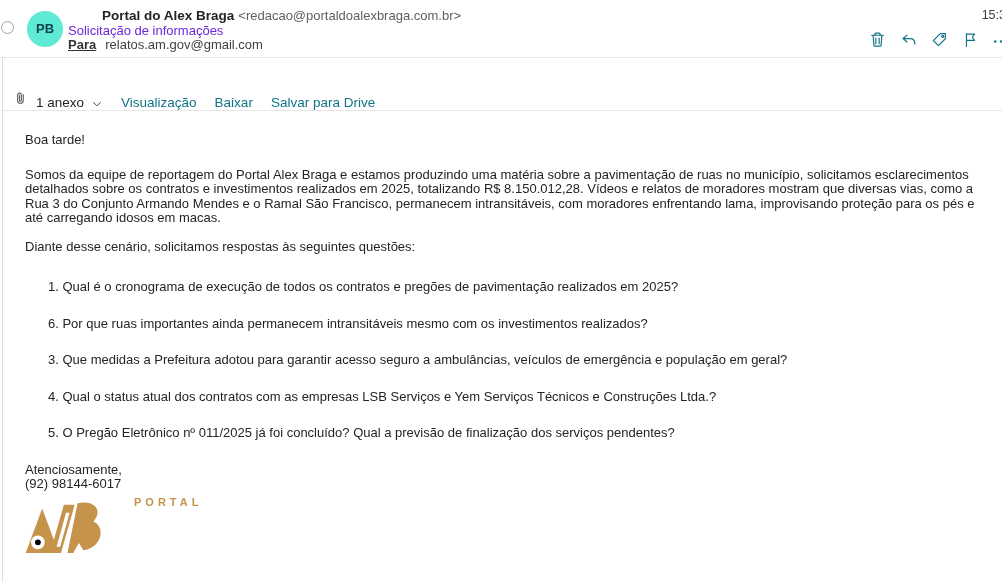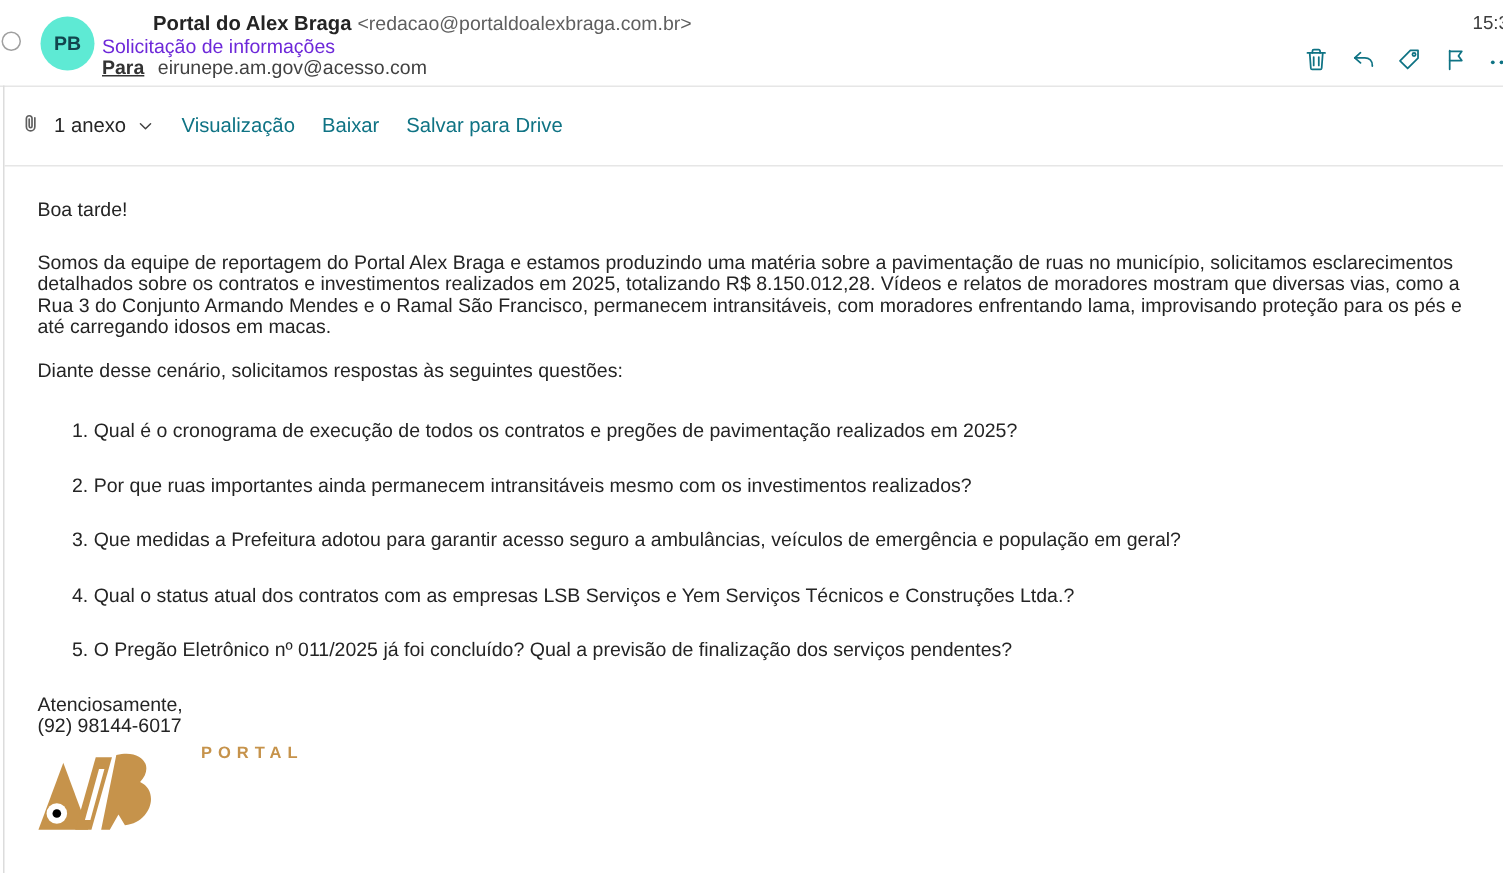--- a/index.html
+++ b/index.html
@@ -35,21 +35,21 @@
   .icon-btn svg { stroke:#0f7384; fill:none; stroke-width:1.1; stroke-linecap:round; stroke-linejoin:round; }
   .icon-btn .fill { fill:#0f7384; stroke:none; }
   
   .h-div { position:absolute; left:0; right:0; height:1px; background:#e6e6e6; }
   .h-div.top { top:57px; }
   .h-div.mid { top:110px; left:3px; }
   .left-border { position:absolute; left:2px; top:57px; bottom:0; width:1px; background:#dcdcdc; }
   
   .attach-bar {
     position:absolute; top:58px; left:3px; right:0; height:52px;
-    display:flex; align-items:center; padding-left:10px; font-size:13.5px;
+    display:flex; align-items:flex-end; padding-left:10px; font-size:13.5px;
   }
   .clip-icon svg { stroke:#5f5f5f; fill:none; stroke-width:1.2; stroke-linecap:round; }
   .anexo-label { margin-left:8px; color:#252525; cursor:pointer; }
   .chevron { margin-left:7px; display:flex; cursor:pointer; }
   .chevron svg { stroke:#424242; fill:none; stroke-width:1.3; stroke-linecap:round; stroke-linejoin:round; }
   .attach-link {
     margin-left:18px; color:#0f7384; text-decoration:none; cursor:pointer; font-size:13.5px;
   }
   .attach-link.first { }
   
@@ -80,21 +80,21 @@
     <span class="select-circle"></span>
     <div class="avatar">
       <span>PB</span>
     </div>
     <div class="sender-block">
       <div class="sender-line">
         <span class="sender-name">Portal do Alex Braga</span><span class="sender-email">&lt;redacao@portaldoalexbraga.com.br&gt;</span>
       </div>
       <div class="subject-line">Solicitação de informações</div>
       <div class="to-line">
-        <span class="to-label">Para</span><span class="to-addr">eirunepe.am.gov@acesso.com</span>
+        <span class="to-label">Para</span><span class="to-addr">relatos.am.gov@gmail.com</span>
       </div>
     </div>
     <div class="timestamp">15:3</div>
     <div class="icon-row">
       <button class="icon-btn">
         <span>
           <svg width="17" height="17" viewBox="0 0 16 16">
             <path d="M2.5 4h11"></path>
             <path d="M5.6 4V2.9a.9.9 0 0 1 .9-.9h3a.9.9 0 0 1 .9.9V4"></path>
             <path d="M3.9 4l.7 9.6a.8.8 0 0 0 .8.7h5.2a.8.8 0 0 0 .8-.7L12.1 4"></path>
@@ -159,21 +159,21 @@
   </div>
 
   <div class="h-div mid"></div>
 
   <div class="body-area">
     <div>Boa tarde!</div>
     <div class="para">Somos da equipe de reportagem do Portal Alex Braga e estamos produzindo uma matéria sobre a pavimentação de ruas no município, solicitamos esclarecimentos detalhados sobre os contratos e investimentos realizados em 2025, totalizando R$ 8.150.012,28. Vídeos e relatos de moradores mostram que diversas vias, como a Rua 3 do Conjunto Armando Mendes e o Ramal São Francisco, permanecem intransitáveis, com moradores enfrentando lama, improvisando proteção para os pés e até carregando idosos em macas.</div>
     <div class="q-intro">Diante desse cenário, solicitamos respostas às seguintes questões:</div>
     <div class="q-list">
       <div class="q-item">1. Qual é o cronograma de execução de todos os contratos e pregões de pavimentação realizados em 2025?</div>
-      <div class="q-item">2. Por que ruas importantes ainda permanecem intransitáveis mesmo com os investimentos realizados?</div>
+      <div class="q-item">6. Por que ruas importantes ainda permanecem intransitáveis mesmo com os investimentos realizados?</div>
       <div class="q-item">3. Que medidas a Prefeitura adotou para garantir acesso seguro a ambulâncias, veículos de emergência e população em geral?</div>
       <div class="q-item">4. Qual o status atual dos contratos com as empresas LSB Serviços e Yem Serviços Técnicos e Construções Ltda.?</div>
       <div class="q-item">5. O Pregão Eletrônico nº 011/2025 já foi concluído? Qual a previsão de finalização dos serviços pendentes?</div>
     </div>
     <div class="closing">Atenciosamente,</div>
     <div>(92) 98144-6017</div>
 
     <div class="logo">
       <svg class="logo-mark" viewBox="0 0 120 86">
         <polygon points="4,82 27,20 50,82"></polygon>

